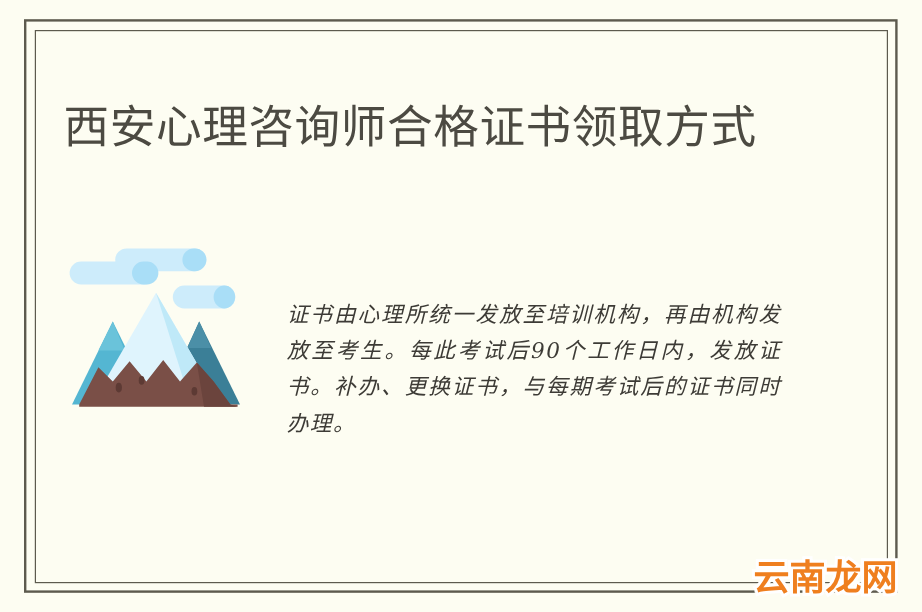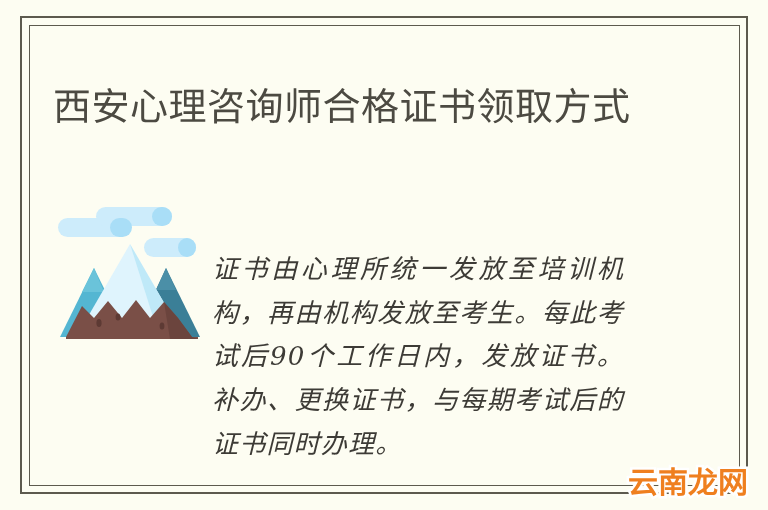--- a/index.html
+++ b/index.html
@@ -71,24 +71,24 @@
   }
   .illustration svg {
     display: block;
     width: 160px;
     height: 170px;
   }
 
   
   .article-body {
     position: absolute;
-    left: 212px;
+    left: 239px;
     top: 208px;
     width: 412px;
-    font-size: 26px;
+    font-size: 18px;
     line-height: 1.68;
     color: #3d3b36;
     letter-spacing: 1.2px;
     text-align: justify;
     text-justify: inter-ideograph;
     font-family: "DejaVu Serif", "Liberation Serif", serif;
     font-style: italic;
     word-break: break-all;
     margin-top: 40px;
   }

